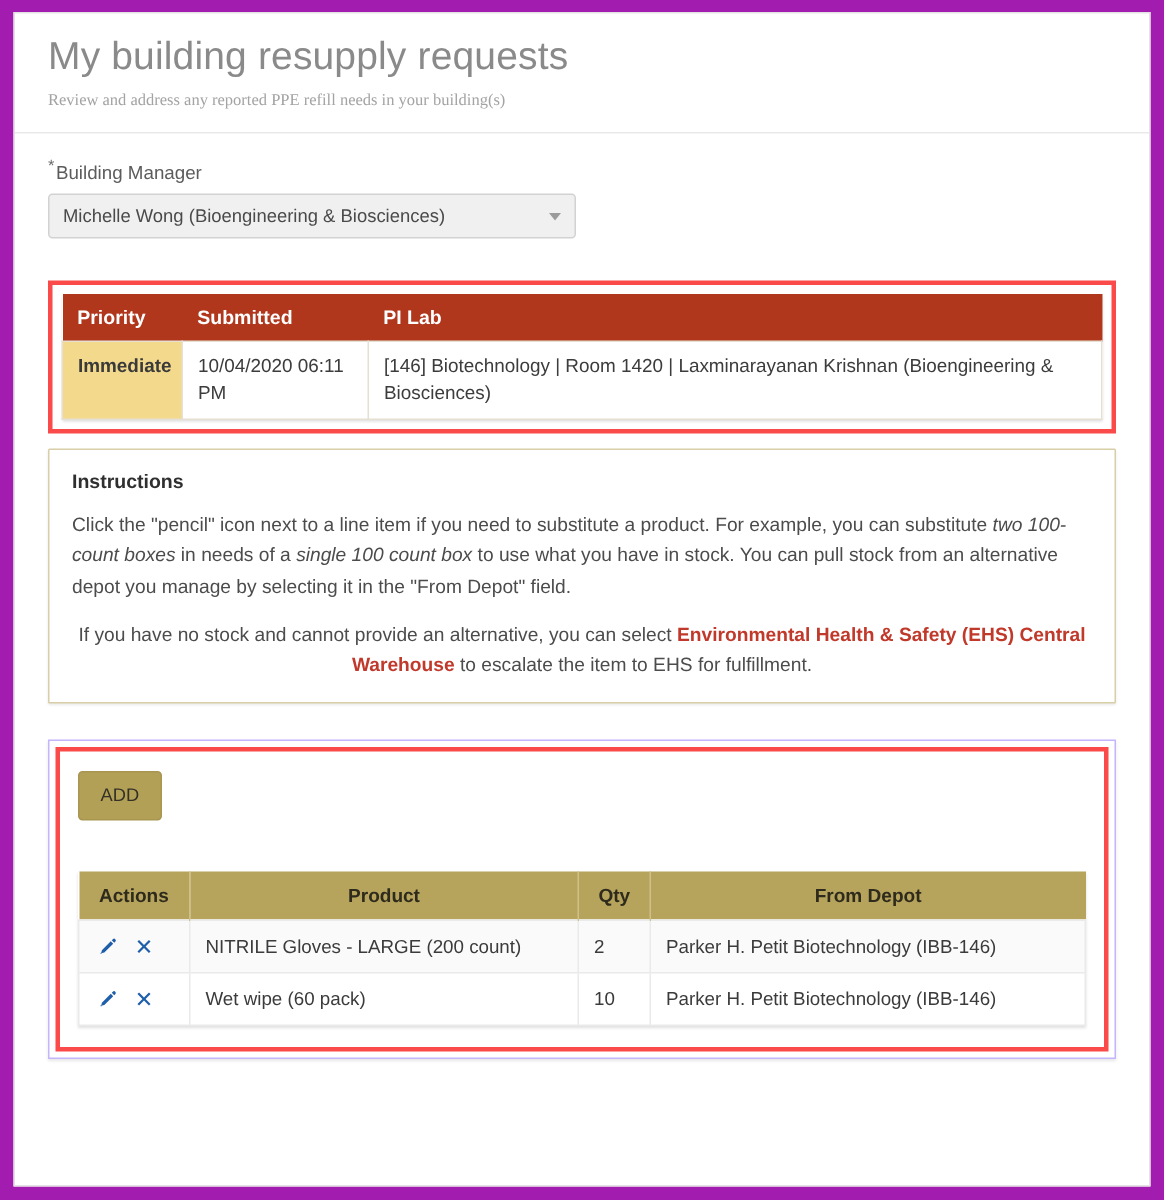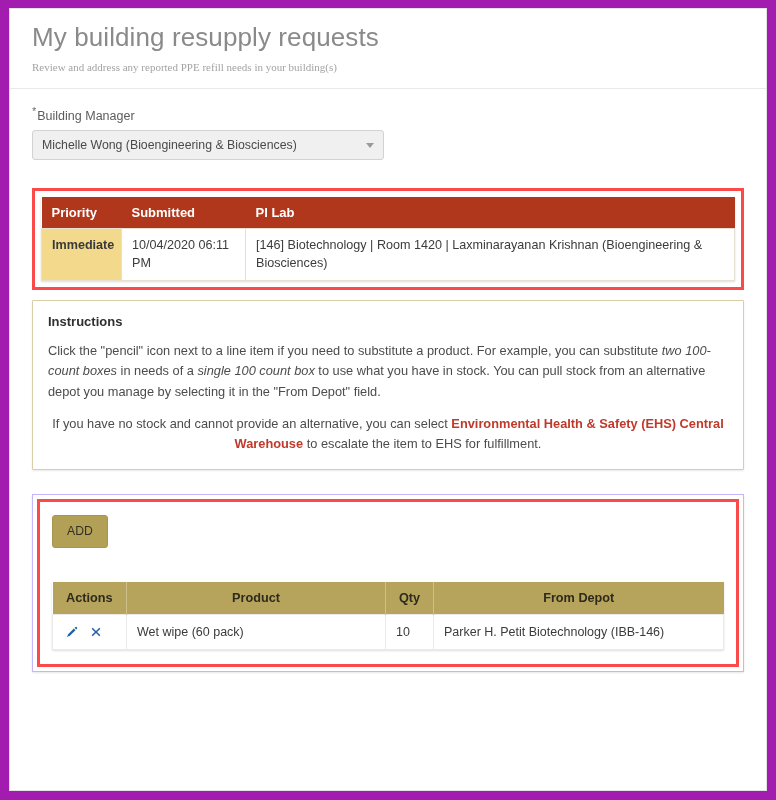--- a/index.html
+++ b/index.html
@@ -290,20 +290,37 @@
                   </colgroup>
                 <thead>
                   <tr>
                     <th>Actions</th>
                     <th>Product</th>
                     <th>Qty</th>
                     <th>From Depot</th>
                   </tr>
                 </thead>
                 <tbody>
+                  <tr class="alt">
+                    <td class="act-cell">
+                      <span class="ic">
+                        <svg width="13" height="13" viewBox="0 0 16 16">
+                            <path fill="#1f5faa" d="M12.6 1.4a1.4 1.4 0 0 1 2 2l-.9.9-2-2 .9-.9zM10.9 3.1l2 2L5.6 12.4l-2.6.6.6-2.6 7.3-7.3zM2.2 13.2l1.1.3-.3-1.1-.8.8z"></path>
+                          </svg>
+                      </span>
+                      <span class="ic">
+                        <svg width="12" height="12" viewBox="0 0 16 16">
+                            <path fill="#1f5faa" d="M3.6 2.2 8 6.6l4.4-4.4 1.4 1.4L9.4 8l4.4 4.4-1.4 1.4L8 9.4l-4.4 4.4-1.4-1.4L6.6 8 2.2 3.6z"></path>
+                          </svg>
+                      </span>
+                    </td>
+                    <td>NITRILE Gloves - LARGE (200 count)</td>
+                    <td>2</td>
+                    <td>Parker H. Petit Biotechnology (IBB-146)</td>
+                  </tr>
                   <tr>
                     <td class="act-cell">
                       <span class="ic">
                         <svg width="13" height="13" viewBox="0 0 16 16">
                             <path fill="#1f5faa" d="M12.6 1.4a1.4 1.4 0 0 1 2 2l-.9.9-2-2 .9-.9zM10.9 3.1l2 2L5.6 12.4l-2.6.6.6-2.6 7.3-7.3zM2.2 13.2l1.1.3-.3-1.1-.8.8z"></path>
                           </svg>
                       </span>
                       <span class="ic">
                         <svg width="12" height="12" viewBox="0 0 16 16">
                             <path fill="#1f5faa" d="M3.6 2.2 8 6.6l4.4-4.4 1.4 1.4L9.4 8l4.4 4.4-1.4 1.4L8 9.4l-4.4 4.4-1.4-1.4L6.6 8 2.2 3.6z"></path>

